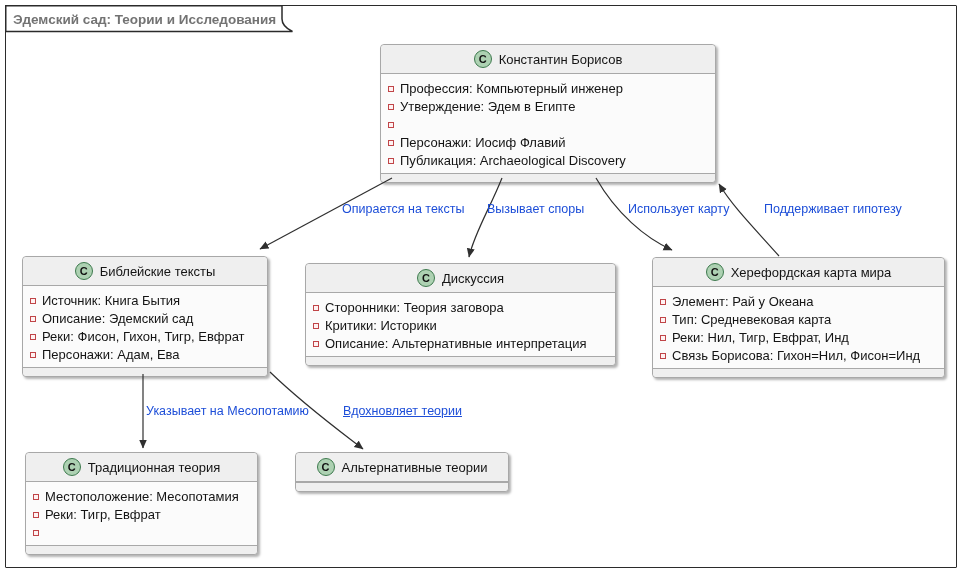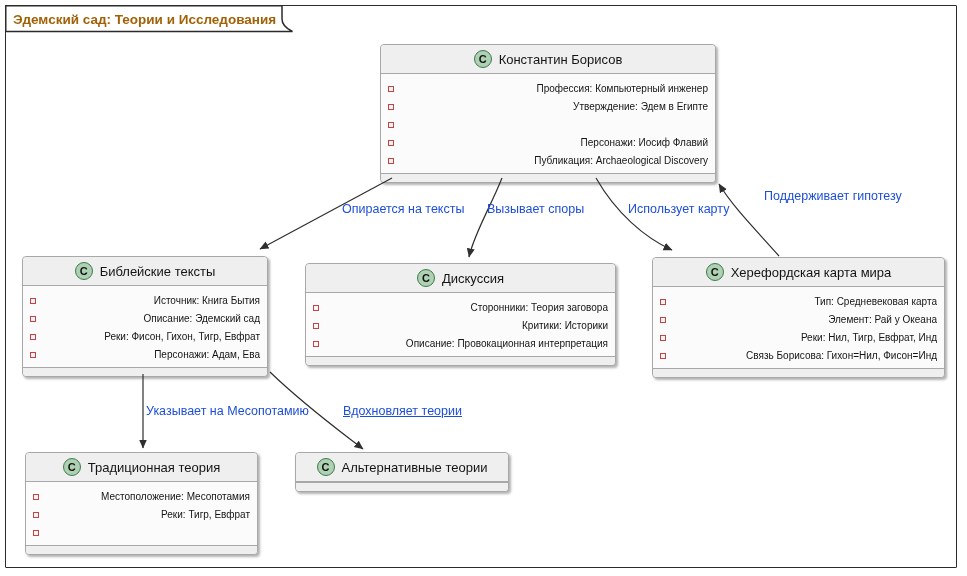--- a/index.html
+++ b/index.html
@@ -9,21 +9,21 @@
     background:#ffffff; color:#141414; position:relative; overflow:hidden;
   }
   #canvas { position:absolute; inset:0; width:967px; height:576px; }
 
   .frame-border {
     position:absolute; left:5px; top:5px; width:952px; height:563px;
     border:1.5px solid #2b2b2b; border-radius:1px; background:transparent;
   }
   .frame-title {
     position:absolute; left:13px; top:11px; width:272px; height:18px;
-    font-size:13.5px; font-weight:bold; color:#a16207; white-space:nowrap;
+    font-size:13.5px; font-weight:bold; color:#737373; white-space:nowrap;
     z-index:6; line-height:18px;
   }
 
   .class-box {
     position:absolute; background:#fbfbfb; border:1px solid #a8a8a8;
     border-radius:4px; box-shadow:2px 2px 2.5px rgba(0,0,0,0.3); z-index:2;
   }
   .class-header {
     background:#efefef; border-bottom:1px solid #a8a8a8;
     border-radius:4px 4px 0 0; display:flex; align-items:center;
@@ -32,21 +32,21 @@
   }
   .class-circle {
     width:18px; height:18px; border-radius:50%; background:#add1b2;
     border:1px solid #3e7a4e; display:flex; align-items:center;
     justify-content:center; font-size:11px; font-weight:bold; color:#101010;
     flex:none;
   }
   .class-fields { padding:5px 7px 4px 7px; }
   .field-row {
     display:flex; align-items:center; gap:6px; height:18px;
-    font-size:10px; white-space:nowrap;justify-content:space-between;
+    font-size:13px; white-space:nowrap;
   }
   .field-marker {
     width:6px; height:6px; border:1.5px solid #c04548; background:#fff2f2;
     flex:none; margin-top:1px;
   }
   .class-methods {
     border-top:1px solid #a8a8a8; height:9px; background:#efefef;
     border-radius:0 0 4px 4px;
   }
 
@@ -150,39 +150,39 @@
       <div class="field-row">
         <span class="field-marker"></span>
         <span>Сторонники: Теория заговора</span>
       </div>
       <div class="field-row">
         <span class="field-marker"></span>
         <span>Критики: Историки</span>
       </div>
       <div class="field-row">
         <span class="field-marker"></span>
-        <span>Описание: Провокационная интерпретация</span>
+        <span>Описание: Альтернативные интерпретация</span>
       </div>
     </div>
     <div class="class-methods"></div>
   </div>
 
   <div class="class-box" style="left:652px; top:257px; width:293px;">
     <div class="class-header">
       <span class="class-circle">C</span>
       <span>Херефордская карта мира</span>
     </div>
     <div class="class-fields">
       <div class="field-row">
         <span class="field-marker"></span>
+        <span>Элемент: Рай у Океана</span>
+      </div>
+      <div class="field-row">
+        <span class="field-marker"></span>
         <span>Тип: Средневековая карта</span>
-      </div>
-      <div class="field-row">
-        <span class="field-marker"></span>
-        <span>Элемент: Рай у Океана</span>
       </div>
       <div class="field-row">
         <span class="field-marker"></span>
         <span>Реки: Нил, Тигр, Евфрат, Инд</span>
       </div>
       <div class="field-row">
         <span class="field-marker"></span>
         <span>Связь Борисова: Гихон=Нил, Фисон=Инд</span>
       </div>
     </div>
@@ -214,17 +214,17 @@
     <div class="class-header">
       <span class="class-circle">C</span>
       <span>Альтернативные теории</span>
     </div>
     <div class="class-methods"></div>
   </div>
 
   <div class="edge-label" style="left:342px; top:201px;">Опирается на тексты</div>
   <div class="edge-label" style="left:487px; top:201px;">Вызывает споры</div>
   <div class="edge-label" style="left:628px; top:201px;">Использует карту</div>
-  <div class="edge-label" style="left:764px; top:188px;">Поддерживает гипотезу</div>
+  <div class="edge-label" style="left:764px; top:201px;">Поддерживает гипотезу</div>
   <div class="edge-label" style="left:146px; top:403px;">Указывает на Месопотамию</div>
   <div class="edge-label" style="left:343px; top:403px;text-decoration:underline;">Вдохновляет теории</div>
 
 </div>
 
 </body></html>

